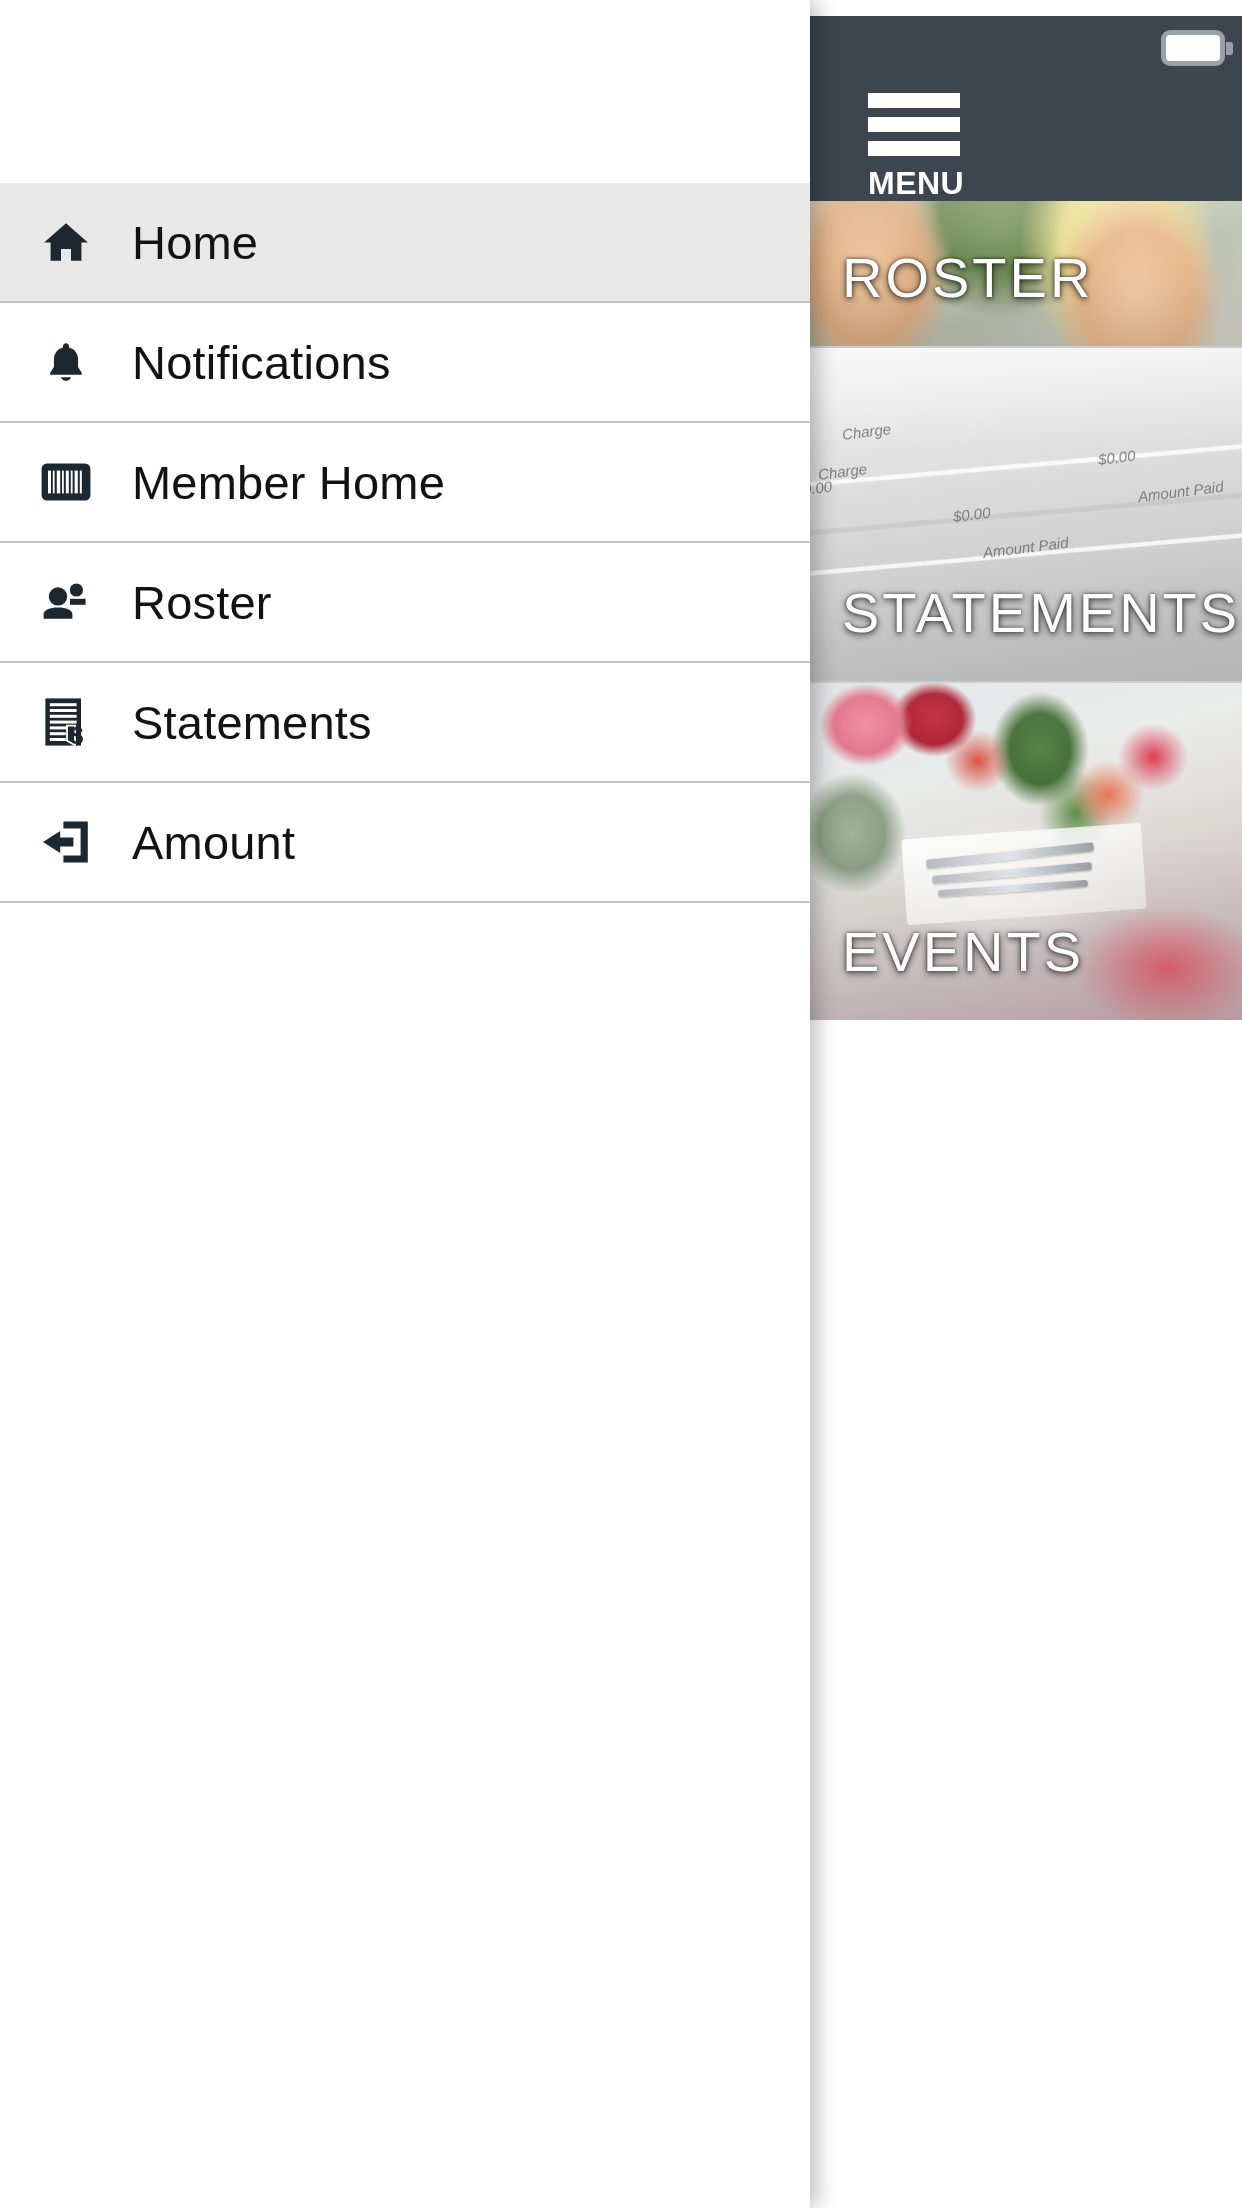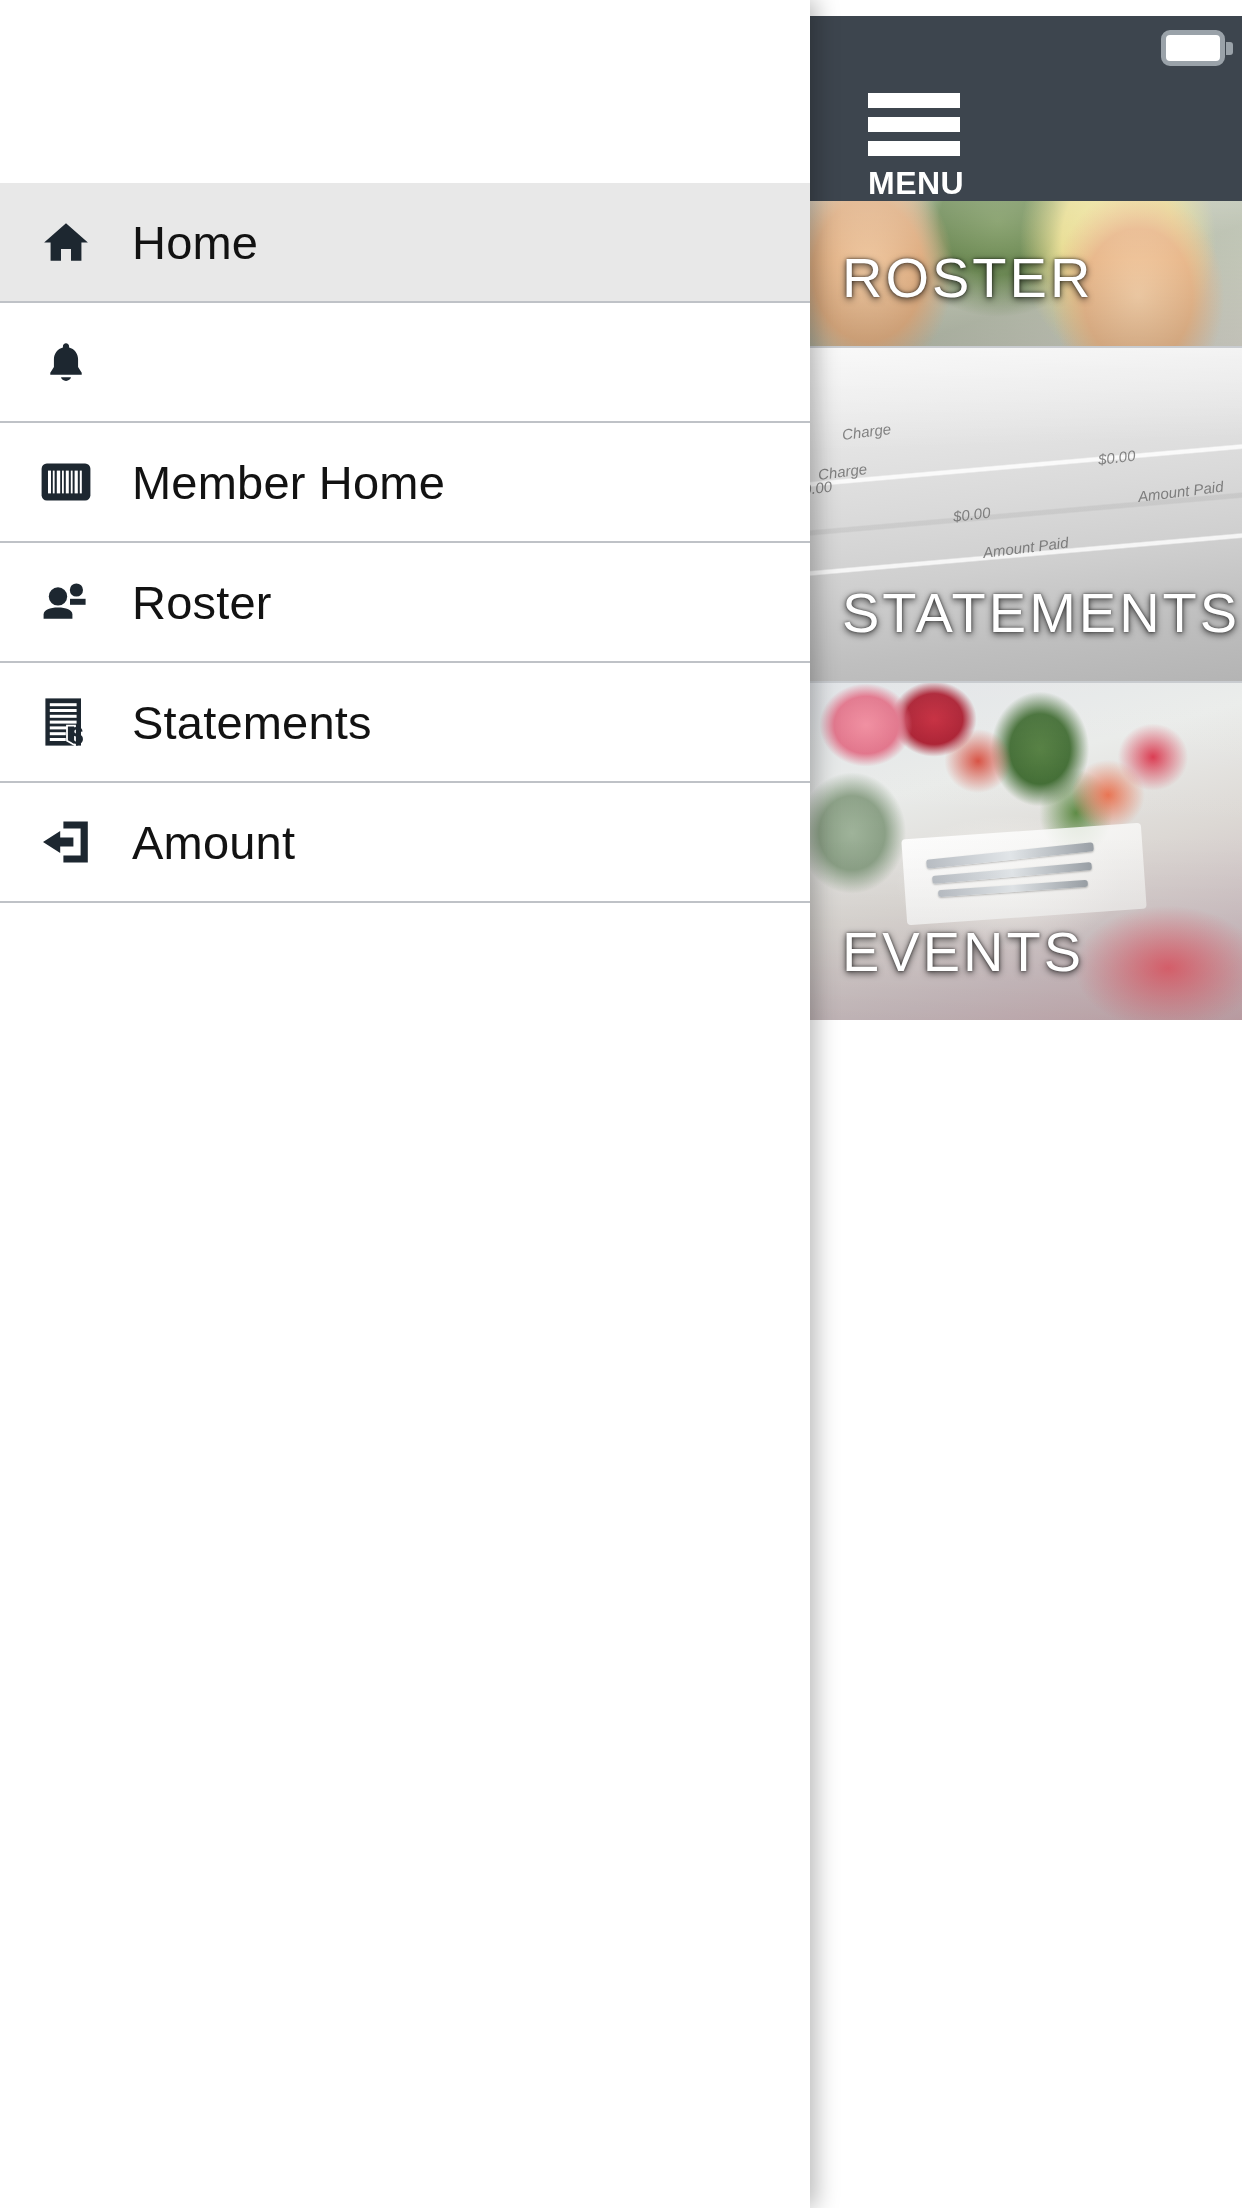--- a/index.html
+++ b/index.html
@@ -284,20 +284,21 @@
       <span class="label">Home</span>
     </div>
 
     <div class="menu-item">
       <span class="icon-slot">
         <svg width="46" height="50" viewBox="0 0 24 24" fill="#1d2730" aria-hidden="true">
           <path d="M12 2.2c-.9 0-1.6.7-1.6 1.6v.6C7.6 5.1 5.7 7.6 5.7 10.6v4.0L3.8 17.6v1.1h16.4v-1.1l-1.9-3.0v-4.0c0-3.0-1.9-5.5-4.7-6.2v-.6c0-.9-.7-1.6-1.6-1.6z"></path>
           <path d="M9.4 20.0c.2 1.1 1.3 1.9 2.6 1.9s2.4-.8 2.6-1.9H9.4z"></path>
         </svg>
       </span>
+      <span class="label">Notifications</span>
     </div>
 
 
     <div class="menu-item">
       <span class="icon-slot">
         <svg width="52" height="40" viewBox="0 0 26 20" aria-hidden="true">
           <rect x="0.8" y="0.8" width="24.4" height="18.4" rx="2.6" fill="#1d2730"></rect>
           <g fill="#ffffff">
             <rect x="4.0" y="4.3" width="1.5" height="11.4"></rect>
             <rect x="6.4" y="4.3" width="0.9" height="11.4"></rect>

